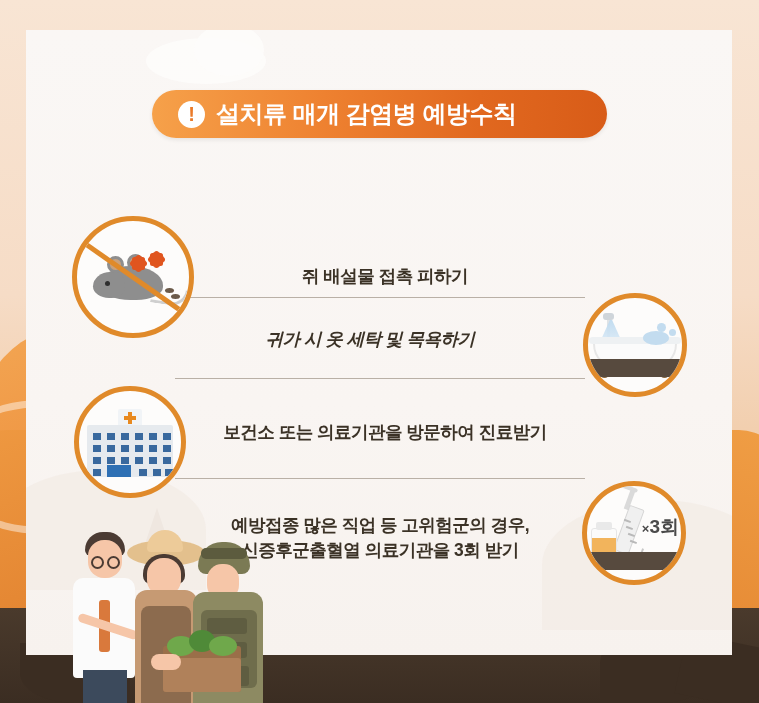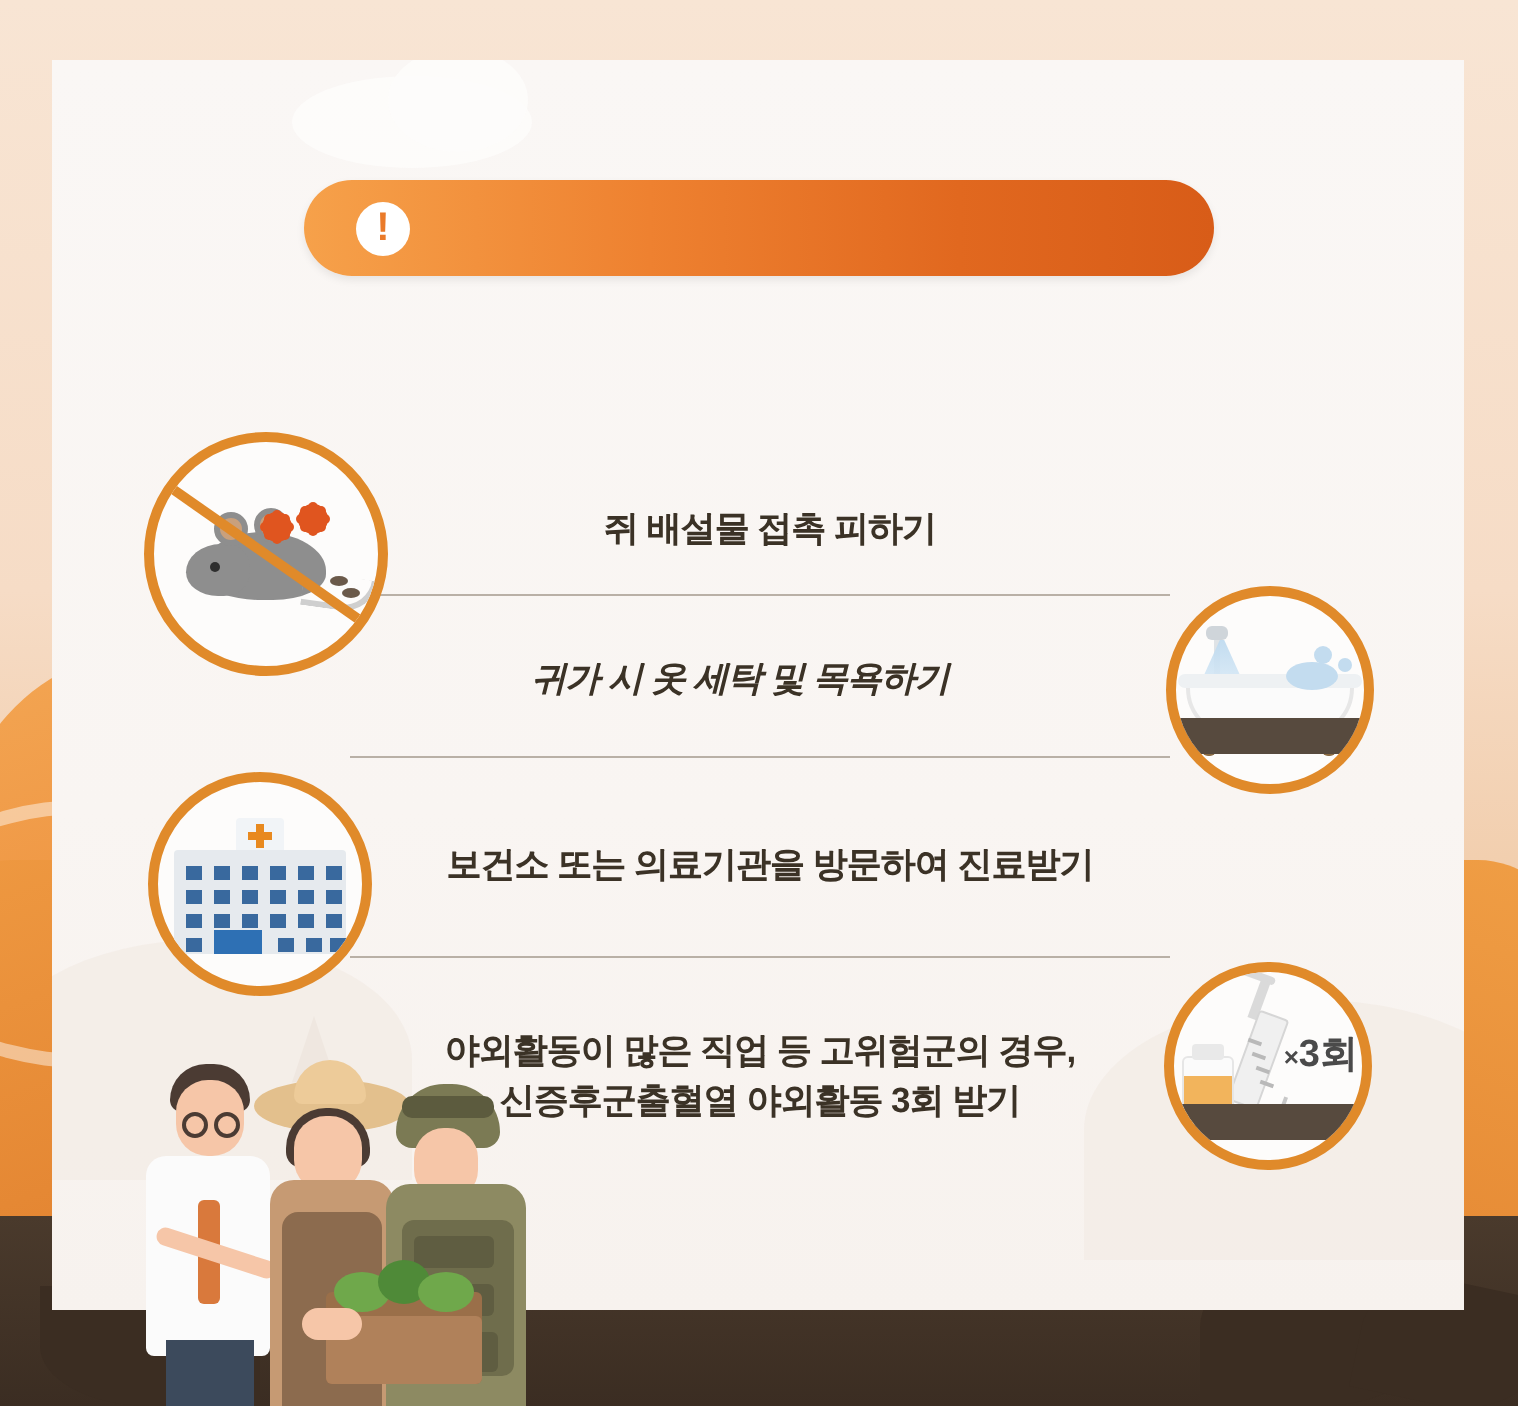--- a/index.html
+++ b/index.html
@@ -177,20 +177,21 @@
     <div class="cloud" style="left:168px;top:-6px;width:70px;height:52px;"></div>
     <div class="pale-hill" style="left:-30px;top:440px;width:210px;height:120px;"></div>
     <div class="pale-hill" style="right:-40px;top:470px;width:230px;height:130px;"></div>
     <div class="pale-tree" style="left:120px;top:478px;"></div>
   </div>
 
   <div class="banner">
     <div class="excl">
       <span>!</span>
     </div>
+    <div class="banner-text">설치류 매개 감염병 예방수칙</div>
   </div>
 
 
   <div class="divider" style="left:175px;top:297px;width:410px;"></div>
   <div class="divider" style="left:175px;top:378px;width:410px;"></div>
   <div class="divider" style="left:175px;top:478px;width:410px;"></div>
 
   <div class="circle" style="left:72px;top:216px;width:122px;height:122px;">
     <div class="mouse-wrap">
       <div class="m-body"></div>
@@ -199,21 +200,21 @@
       <div class="m-ear" style="left:40px;top:6px;"></div>
       <div class="m-eye"></div>
       <div class="m-tail"></div>
       <div class="virus" style="left:44px;top:8px;"></div>
       <div class="virus" style="left:62px;top:4px;"></div>
       <div class="dropping" style="left:78px;top:40px;"></div>
       <div class="dropping" style="left:84px;top:46px;"></div>
     </div>
     <div class="slash"></div>
   </div>
-  <div class="row" style="left:195px;top:240px;width:380px;height:50px;justify-content:center;">
+  <div class="row" style="left:195px;top:252px;width:380px;height:50px;justify-content:center;">
     <div class="row-text">쥐 배설물 접촉 피하기</div>
   </div>
 
   <div class="circle" style="left:583px;top:293px;width:104px;height:104px;">
     <div class="tub-wrap">
       <div class="shower-pipe"></div>
       <div class="shower-head"></div>
       <div class="spray"></div>
       <div class="tub"></div>
       <div class="tub-rim"></div>
@@ -278,22 +279,22 @@
       <div class="s-needle"></div>
       <div class="s-vial"></div>
       <div class="s-vial-fill"></div>
       <div class="s-vial-cap"></div>
       <div class="syr-count"><small>×</small><span>3회</span></div>
       <div class="icon-ground"></div>
     </div>
   </div>
   <div class="row" style="left:180px;top:503px;width:400px;height:70px;">
     <div class="row-text">
-      <div>야외활동이 많은 직업 등 고위험군의 경우,</div>
-      <div>신증후군출혈열 야외활동 3회 받기</div>
+      <div>예방접종 많은 직업 등 고위험군의 경우,</div>
+      <div>신증후군출혈열 의료기관을 3회 받기</div>
     </div>
   </div>
 
   <div class="people">
     <div class="sci-coat"></div>
     <div class="sci-hair"></div>
     <div class="sci-head"></div>
     <div class="sci-glass" style="left:36px;"></div>
     <div class="sci-glass" style="left:52px;"></div>
     <div class="sci-tie"></div>

